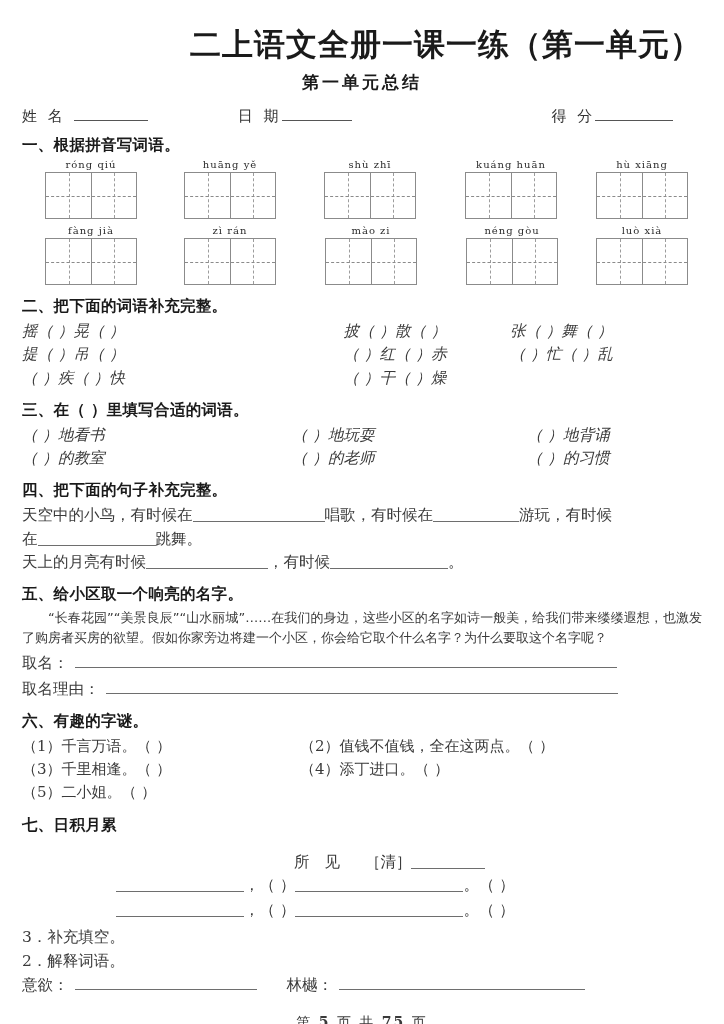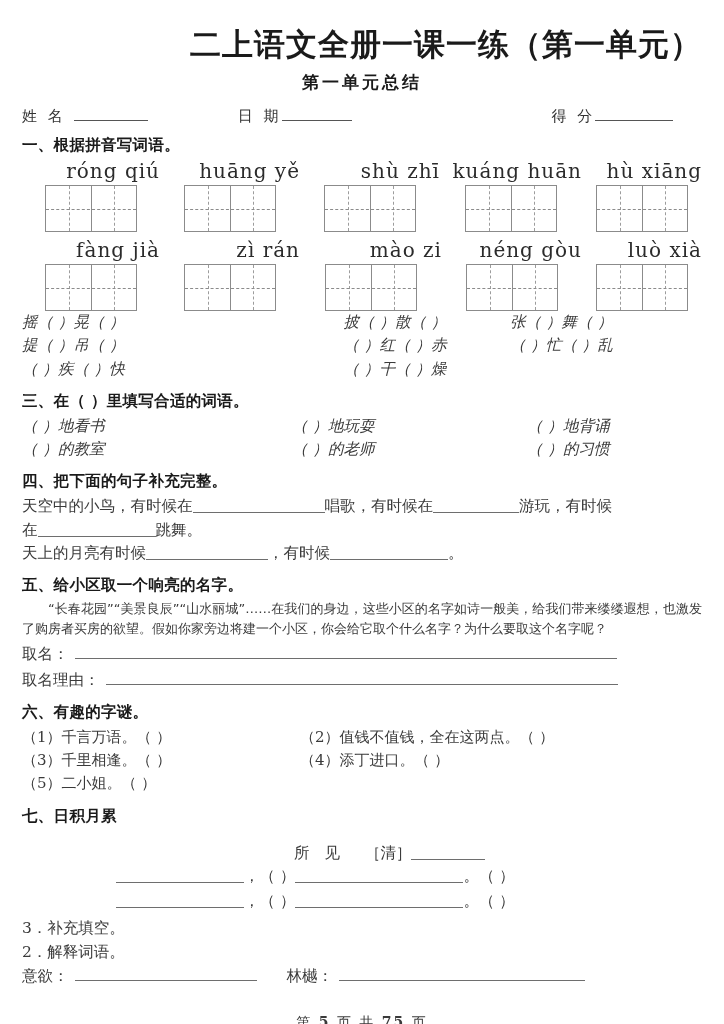--- a/index.html
+++ b/index.html
@@ -75,22 +75,22 @@
   }
 
   
   .pinyin-row {
     display: flex;
     margin-top: 2px;
   }
   .pinyin-cell { }
   .pinyin-text {
     font-family: "DejaVu Serif", "Liberation Serif", serif;
-    font-size: 20px;
-    text-align: right;
+    font-size: 10px;
+    text-align: center;
     letter-spacing: 1px;
     color: #2b2b2b;
     margin-bottom: 2px;
     white-space: nowrap;
   }
   .tianzi {
     width: 92px;
     height: 47px;
     border: 1px solid #8b8b8b;
     box-sizing: border-box;
@@ -343,20 +343,21 @@
       <div class="pinyin-text">luò xià</div>
       <div class="tianzi">
           <span class="q1"></span>
           <span class="q2"></span>
           <span class="vmid"></span>
           <span class="hmid"></span>
         </div>
     </div>
   </div>
 
+  <div class="sec-head" style="margin-top:11px">二、把下面的词语补充完整。</div>
   <div class="grid-row">
     <span class="col-a">摇（          ）晃（          ）</span>
     <span class="col-b">披（          ）散（          ）</span>
     <span class="col-c">张（          ）舞（          ）</span>
   </div>
   <div class="grid-row">
     <span class="col-a">提（          ）吊（          ）</span>
     <span class="col-b">（          ）红（          ）赤</span>
     <span class="col-c">（          ）忙（          ）乱</span>
   </div>

